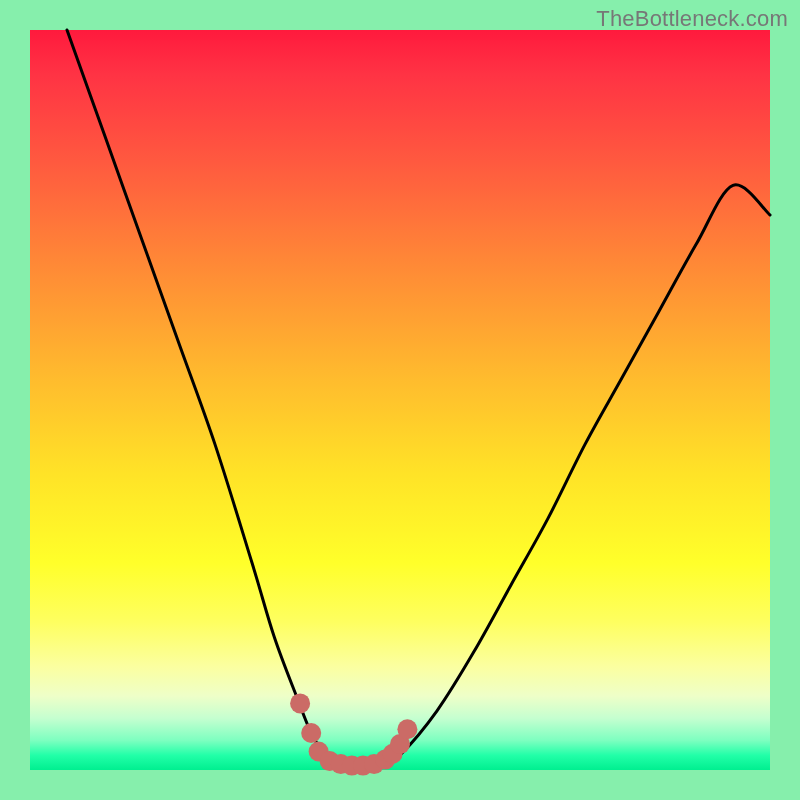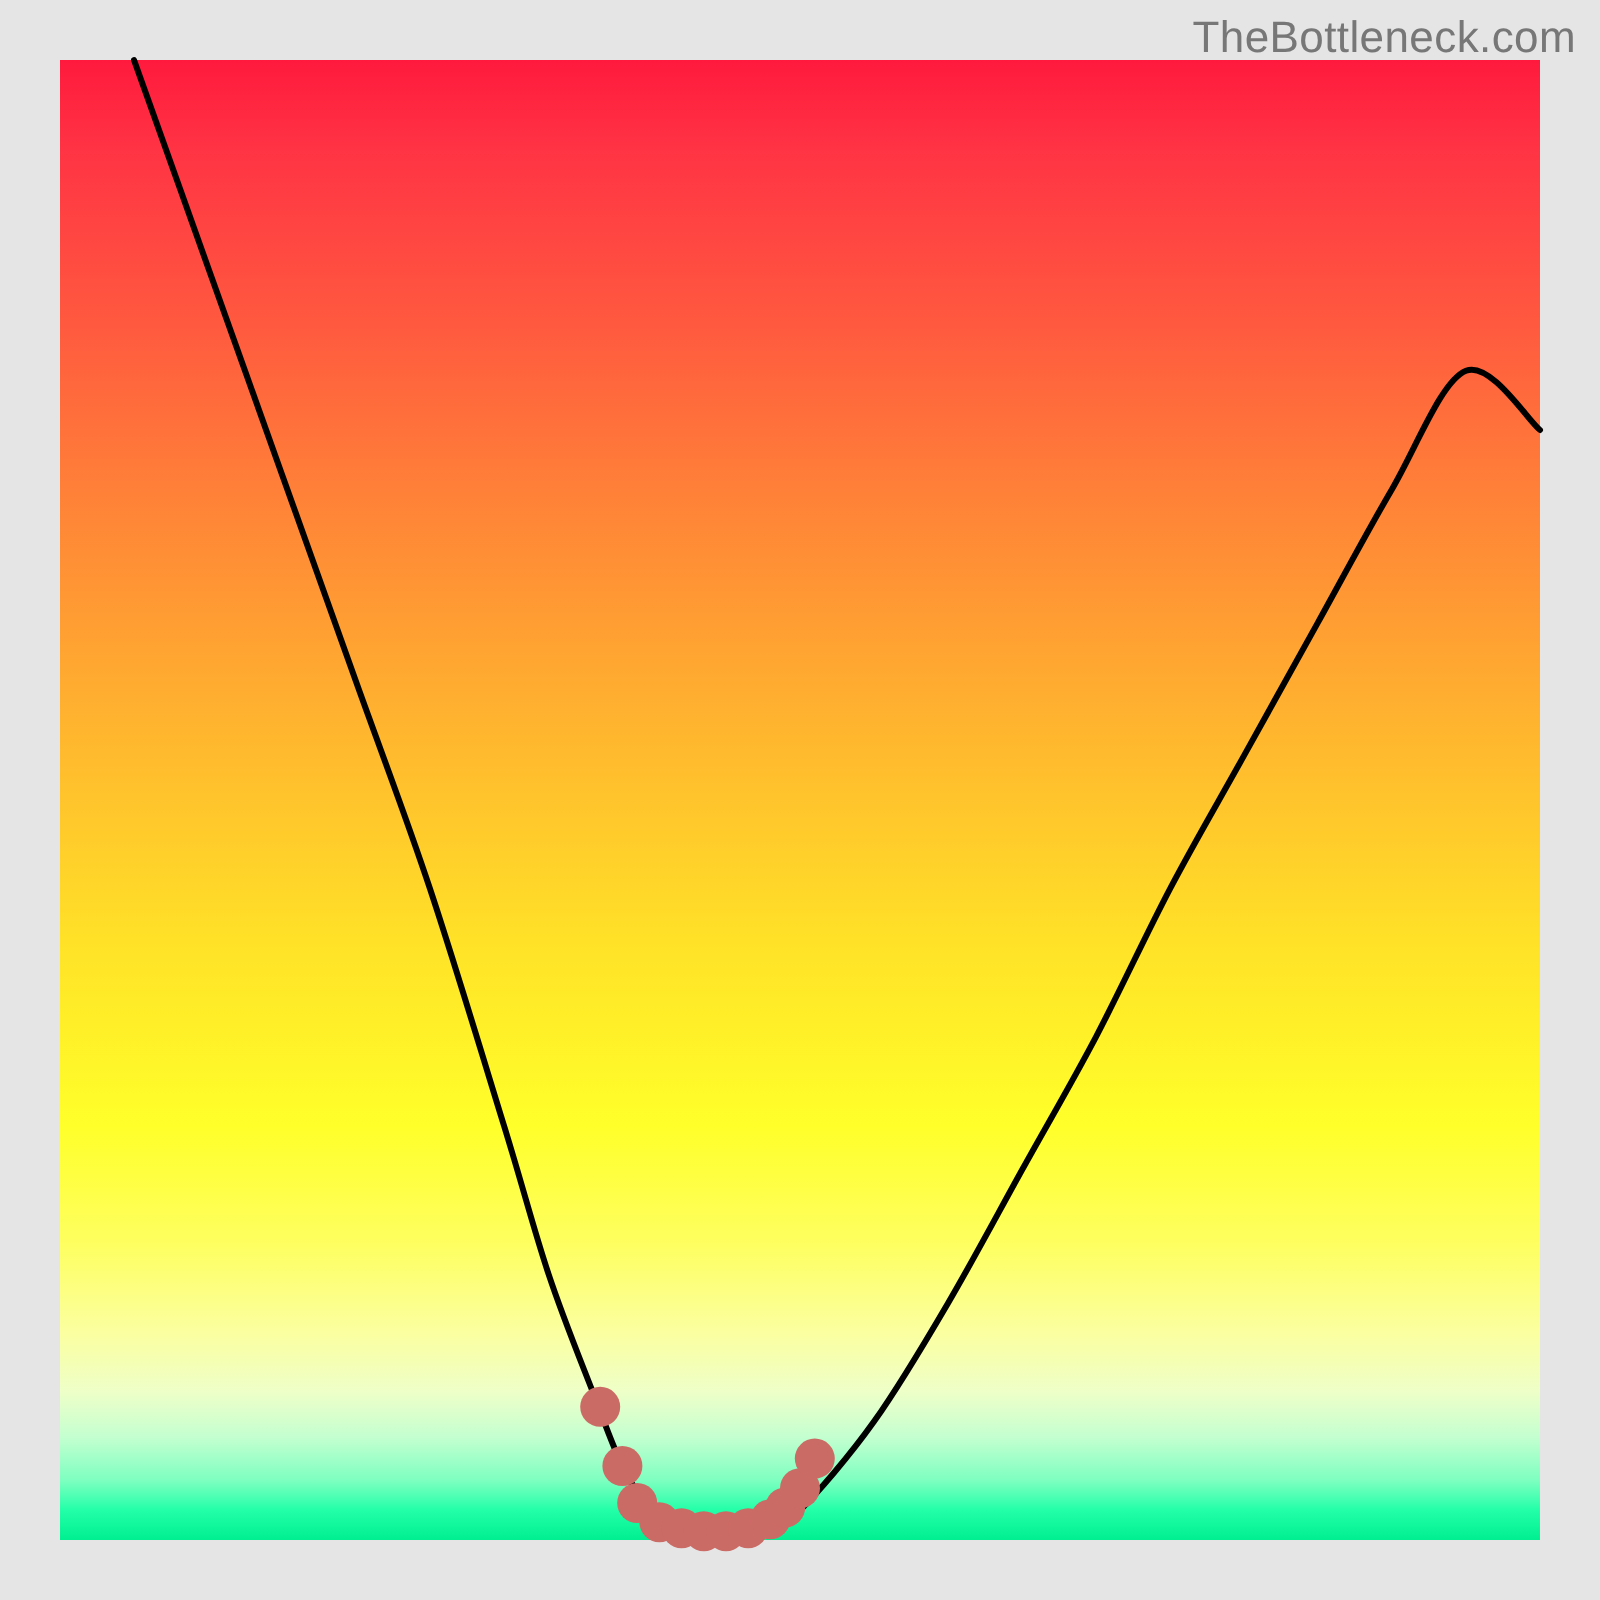--- a/index.html
+++ b/index.html
@@ -10,21 +10,21 @@
     background: #000;
     overflow: hidden;
     font-family: Arial, Helvetica, sans-serif;
   }
   .frame {
     position: absolute;
     left: 0;
     top: 0;
     width: 800px;
     height: 800px;
-    background: #e5e5e5;
+    background: #86efac;
   }
   .plot {
     position: absolute;
     left: 30px;
     top: 30px;
     width: 740px;
     height: 740px;
     background: linear-gradient(to bottom,
       #ff1a3d 0%,
       #ff3344 6%,

